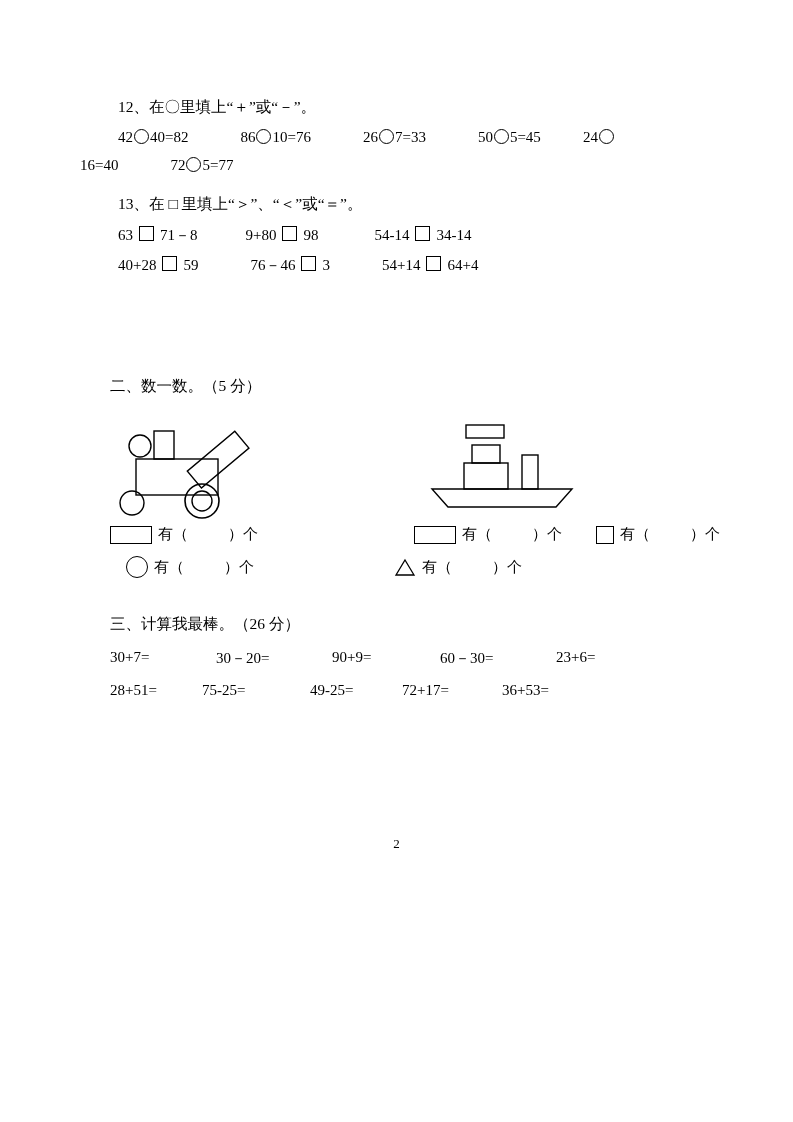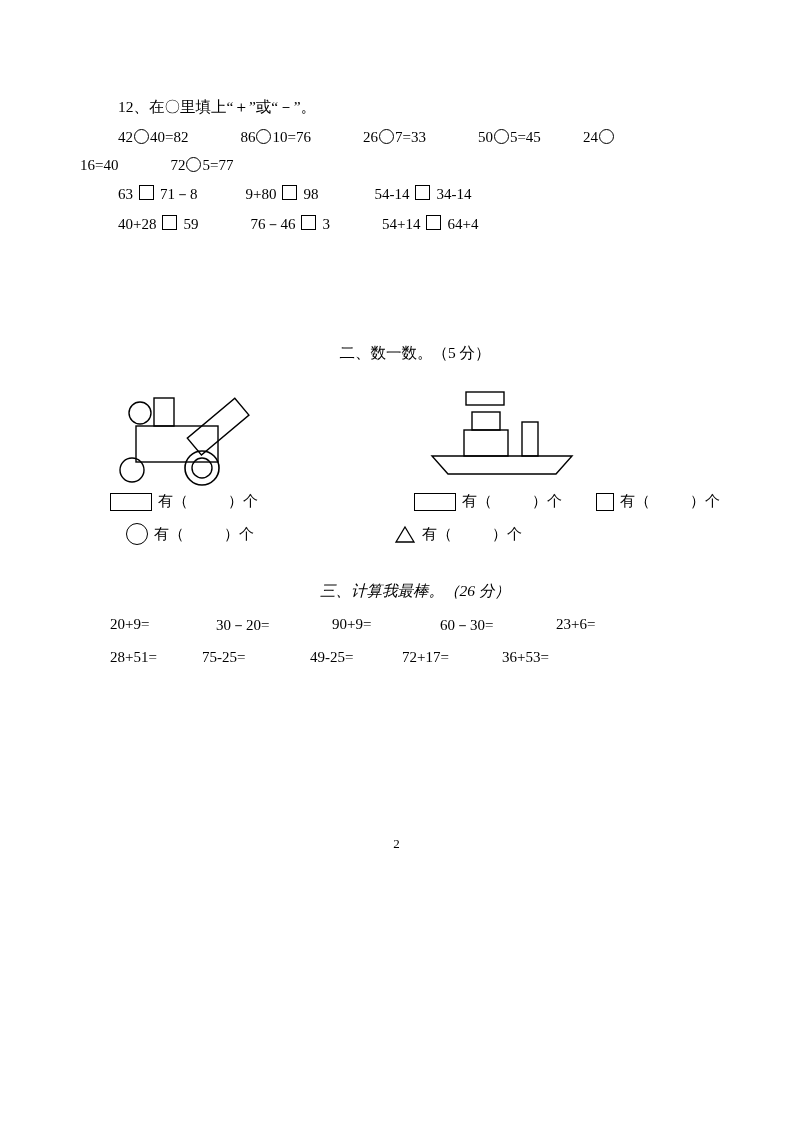--- a/index.html
+++ b/index.html
@@ -60,23 +60,22 @@
   .sq-op {
     display: inline-block;
     width: 13px;
     height: 13px;
     border: 1px solid #000;
     vertical-align: -1px;
     margin: 0 6px;
   }
   .section-title {
     font-size: 15.5px;
-    margin: 12px 0 14px 0;
+    margin: 4px 0 14px 0;
     padding-left: 30px;
-    text-align: center;
   }
   .sub-title {
     font-size: 15px;
     margin: 0 0 14px 0;
     padding-left: 30px;
   }
   .figure-area {
     position: relative;
     height: 110px;
     margin-bottom: 4px;
@@ -167,20 +166,21 @@
     <div class="row indent0">
       <span class="cell">
         <span>16=40</span>
       </span>
       <span style="width:52px"></span>
       <span class="cell">
         <span>72</span><span class="circ-op"></span><span>5=77</span>
       </span>
     </div>
 
+    <div class="q-line indent" style="margin-top:18px;">13、在 □ 里填上“＞”、“＜”或“＝”。</div>
 
     <div class="row indent">
       <span class="cell">
         <span>63</span><span class="sq-op"></span><span>71－8</span>
       </span>
       <span style="width:48px"></span>
       <span class="cell">
         <span>9+80</span><span class="sq-op"></span><span>98</span>
       </span>
       <span style="width:56px"></span>
@@ -266,25 +266,25 @@
           <polygon points="11,2 20,17 2,17" fill="none" stroke="#000" stroke-width="1.3"></polygon>
         </svg>
         <span>有（</span>
         <span style="display:inline-block;width:40px"></span>
         <span>）个</span>
       </span>
     </div>
 
     <div class="spacer-sm"></div>
 
-    <div class="section-title" style="margin-top:14px;font-style:italic;">三、计算我最棒。（26 分）</div>
+    <div class="section-title" style="margin-top:14px;">三、计算我最棒。（26 分）</div>
 
 
     <div class="calc-row">
-      <span class="cell" style="width:106px">20+9=</span>
+      <span class="cell" style="width:106px">30+7=</span>
       <span class="cell" style="width:116px">30－20=</span>
       <span class="cell" style="width:108px">90+9=</span>
       <span class="cell" style="width:116px">60－30=</span>
       <span class="cell">23+6=</span>
     </div>
 
 
 
     <div class="calc-row">
       <span class="cell" style="width:92px">28+51=</span>

